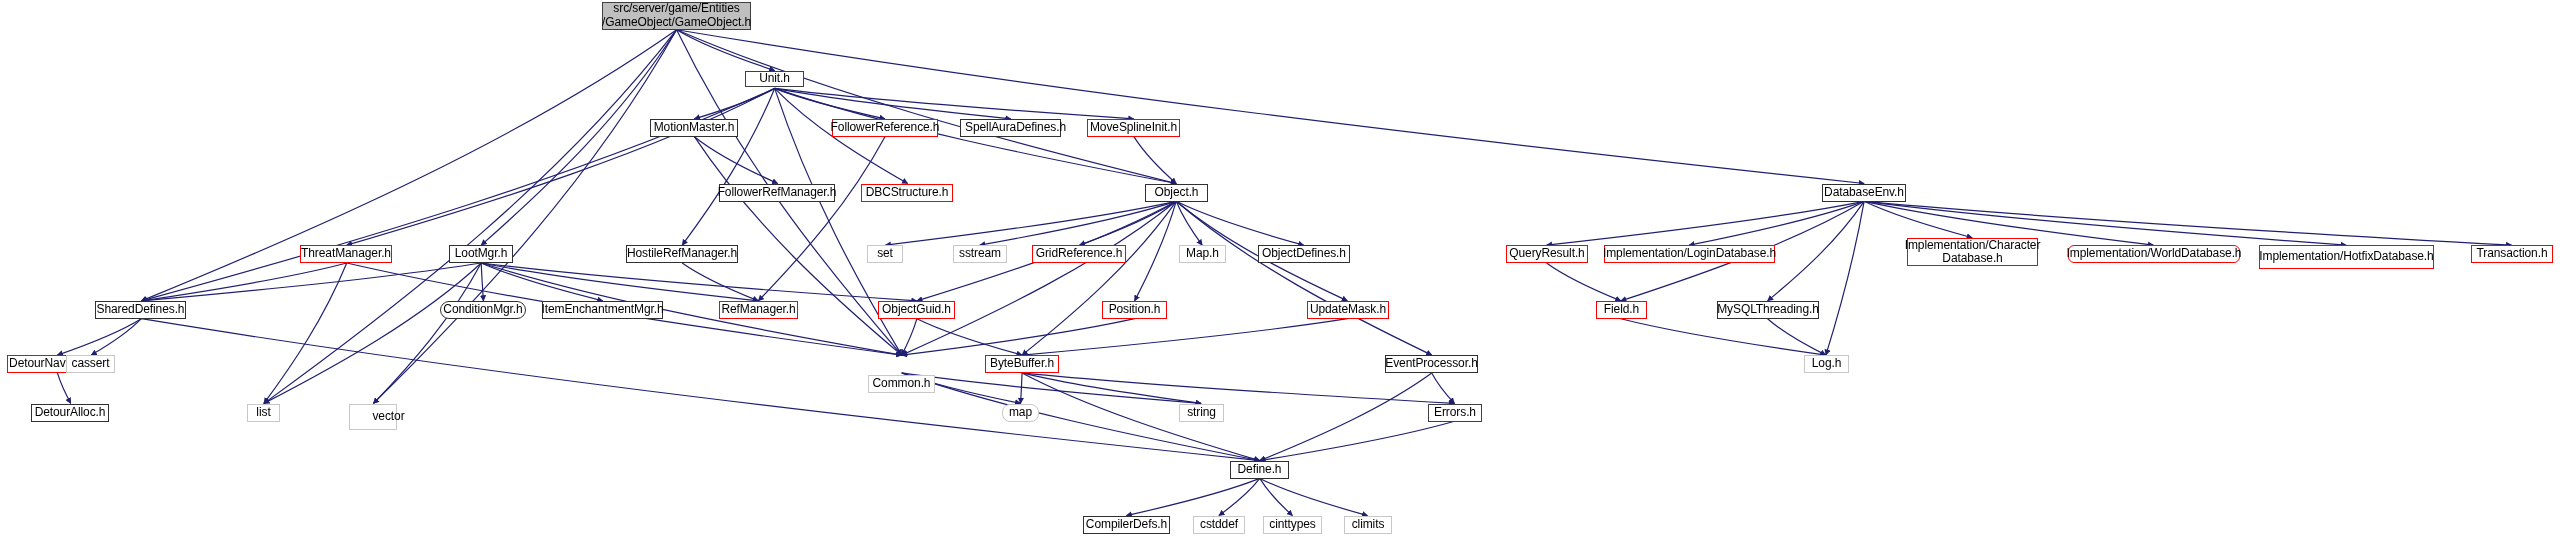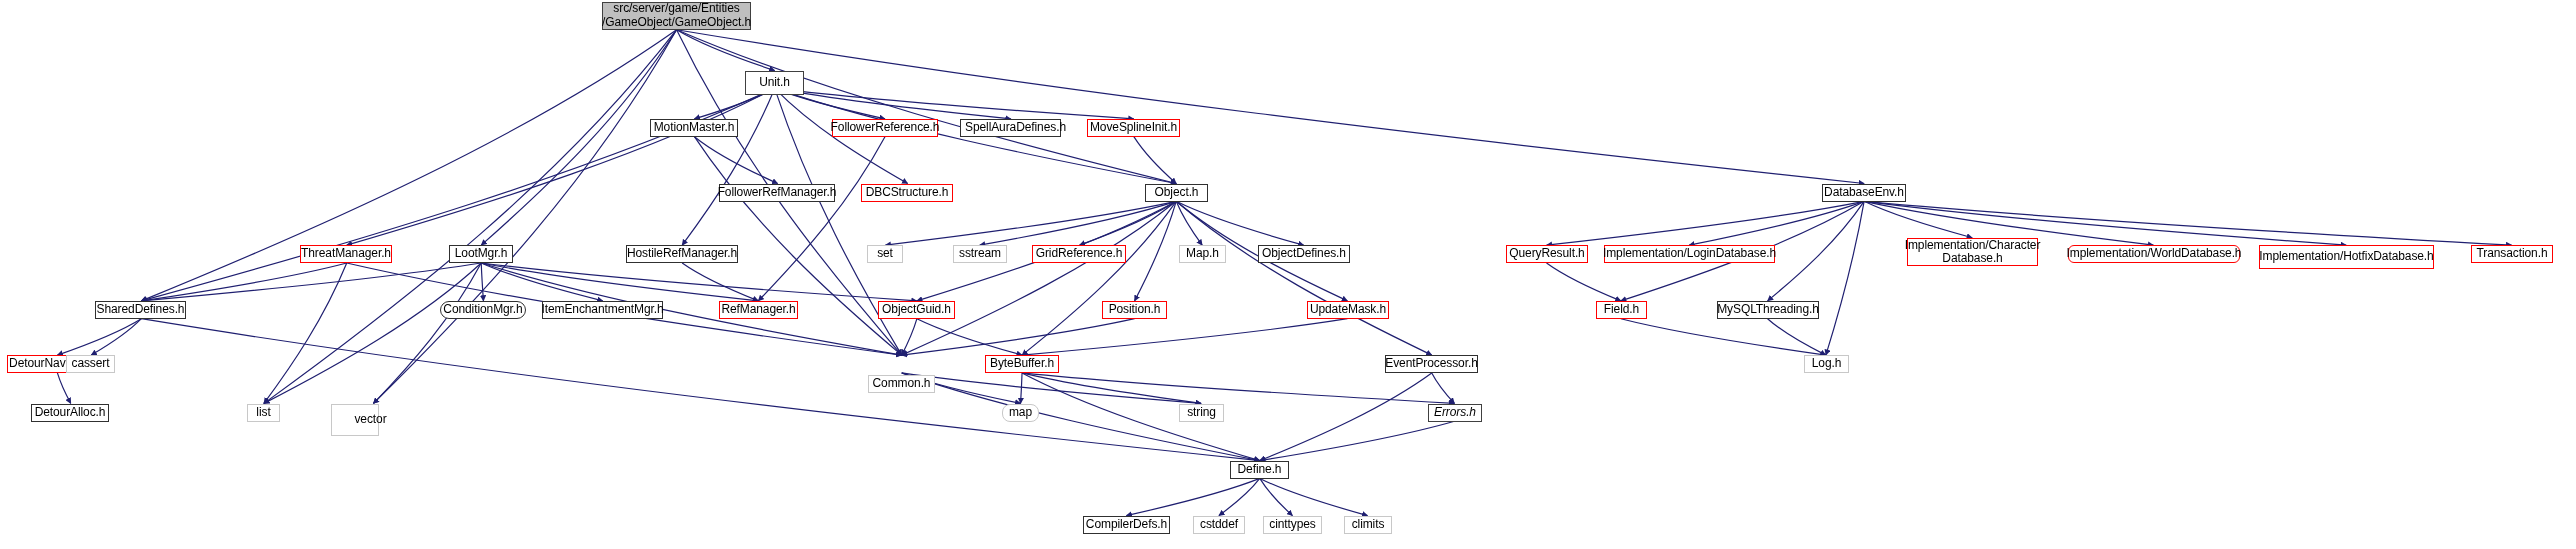--- a/index.html
+++ b/index.html
@@ -145,21 +145,21 @@
         <path d="M 1957 567 C 1883.6399999999999 588.2, 1786.7 605.16, 1695 620" marker-end="url(#arrow)"></path>
         <path d="M 1695 644 C 1644.74 664, 1578.3249999999998 680, 1515.5 694" marker-end="url(#arrow)"></path>
         <path d="M 1695 644 C 1679.6 664, 1659.25 680, 1640 694" marker-end="url(#arrow)"></path>
         <path d="M 1695 644 C 1707.32 664, 1723.6 680, 1739 694" marker-end="url(#arrow)"></path>
         <path d="M 1695 644 C 1735.6 664, 1789.25 680, 1840 694" marker-end="url(#arrow)"></path>
       </g>
   </svg>
   <div id="nodes">
       <div class="node n-root" style="left: 602px; top: 1.5px; width: 149px; height: 28px;">src/server/game/Entities
 /GameObject/GameObject.h</div>
-      <div class="node n-plain" style="left: 745px; top: 71px; width: 59px; height: 24px;">Unit.h</div>
+      <div class="node n-plain" style="left: 745px; top: 71px; width: 59px; height: 16px;">Unit.h</div>
       <div class="node n-bold" style="left: 650px; top: 119px; width: 88px; height: 18px;">MotionMaster.h</div>
       <div class="node n-red" style="left: 832px; top: 119px; width: 106px; height: 18px;">FollowerReference.h</div>
       <div class="node n-bold" style="left: 960px; top: 119px; width: 101px; height: 18px; padding-left: 10px;">SpellAuraDefines.h</div>
       <div class="node n-red" style="left: 1087px; top: 119px; width: 93px; height: 18px;">MoveSplineInit.h</div>
       <div class="node n-bold" style="left: 1822px; top: 184px; width: 84px; height: 18px;">DatabaseEnv.h</div>
       <div class="node n-bold" style="left: 719px; top: 184px; width: 116px; height: 18px;">FollowerRefManager.h</div>
       <div class="node n-red" style="left: 861px; top: 184px; width: 92px; height: 18px;">DBCStructure.h</div>
       <div class="node n-bold" style="left: 1145px; top: 184px; width: 63px; height: 18px;">Object.h</div>
       <div class="node n-red" style="left: 300px; top: 245px; width: 92px; height: 18px;">ThreatManager.h</div>
       <div class="node n-bold" style="left: 449px; top: 245px; width: 64px; height: 18px;">LootMgr.h</div>
@@ -186,24 +186,24 @@
       <div class="node n-red" style="left: 1596px; top: 301px; width: 51px; height: 18px;">Field.h</div>
       <div class="node n-bold" style="left: 1717px; top: 301px; width: 102px; height: 18px;">MySQLThreading.h</div>
       <div class="node n-red" style="left: 6.7px; top: 355px; width: 100px; height: 18px;">DetourNavMesh.h</div>
       <div class="node n-grey" style="left: 66px; top: 355px; width: 49px; height: 18px;">cassert</div>
       <div class="node n-grey" style="left: 868px; top: 355px; width: 67px; height: 18px; margin-top: 20px;">Common.h</div>
       <div class="node n-red" style="left: 985px; top: 355px; width: 74px; height: 18px;">ByteBuffer.h</div>
       <div class="node n-bold" style="left: 1385px; top: 355px; width: 93px; height: 18px;">EventProcessor.h</div>
       <div class="node n-grey" style="left: 1804px; top: 355px; width: 45px; height: 18px;">Log.h</div>
       <div class="node n-bold" style="left: 31px; top: 404px; width: 78px; height: 18px;">DetourAlloc.h</div>
       <div class="node n-grey" style="left: 247px; top: 404px; width: 33px; height: 18px;">list</div>
-      <div class="node n-grey" style="left: 331px; top: 404px; width: 48px; height: 32px; padding-left: 31px;">vector</div>
+      <div class="node n-grey" style="left: 349px; top: 404px; width: 48px; height: 26px; padding-left: 31px;">vector</div>
       <div class="node n-grey" style="left: 1002px; top: 404px; width: 37px; height: 18px; border-radius: 8px;">map</div>
       <div class="node n-grey" style="left: 1179px; top: 404px; width: 45px; height: 18px;">string</div>
-      <div class="node n-plain" style="left: 1428px; top: 404px; width: 54px; height: 18px; font-style: italic;">Errors.h</div>
+      <div class="node n-plain" style="left: 1428px; top: 404px; width: 54px; height: 18px;">Errors.h</div>
       <div class="node n-bold" style="left: 1230px; top: 461px; width: 59px; height: 18px;">Define.h</div>
       <div class="node n-bold" style="left: 1083px; top: 516px; width: 87px; height: 18px;">CompilerDefs.h</div>
       <div class="node n-grey" style="left: 1193px; top: 516px; width: 52px; height: 18px;">cstddef</div>
       <div class="node n-grey" style="left: 1263px; top: 516px; width: 59px; height: 18px;">cinttypes</div>
       <div class="node n-grey" style="left: 1344px; top: 516px; width: 48px; height: 18px;">climits</div>
     </div>
 </div>
 
 
 </body></html>

